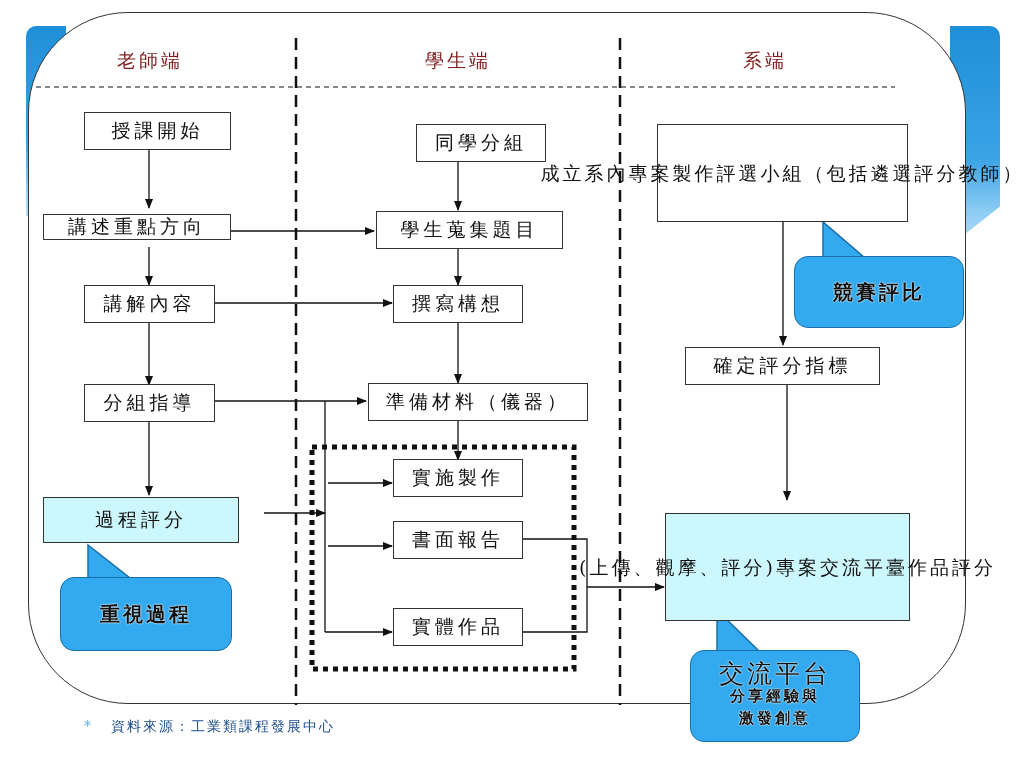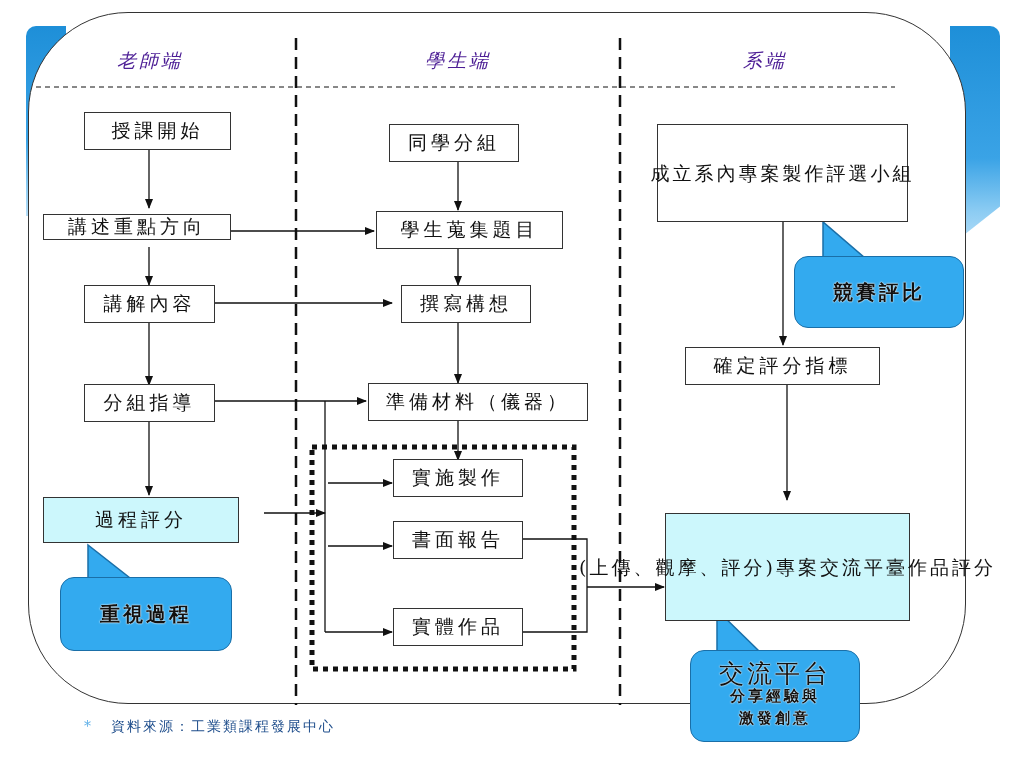--- a/index.html
+++ b/index.html
@@ -2,21 +2,21 @@
 <html><head>
 <meta charset="utf-8">
 <style>
   html,body{margin:0;padding:0;}
   body{width:1024px;height:768px;position:relative;background:#ffffff;overflow:hidden;font-family:"DejaVu Serif","Liberation Serif",serif;}
   .band{position:absolute;background:linear-gradient(180deg,#1e8fd8 0%,#3aa3e6 60%,#8ecdf3 85%,#b6def8 100%);}
   #band-left{left:26px;top:26px;width:40px;height:190px;border-radius:10px 0 0 0;}
   #band-right{left:950px;top:26px;width:50px;height:220px;border-radius:0 10px 0 0;clip-path:polygon(0 0,100% 0,100% 82%,0 100%);}
   #panel{position:absolute;left:28px;top:12px;width:936px;height:690px;border:1.5px solid #333;border-radius:100px;background:#fff;}
   svg#lines{position:absolute;left:0;top:0;}
-  .hdr{position:absolute;font-size:19px;color:#4c1d95;text-align:center;letter-spacing:3px;font-style:italic;}
+  .hdr{position:absolute;font-size:19px;color:#7f1d1d;text-align:center;letter-spacing:3px;}
   .box{position:absolute;border:1.3px solid #333;background:#fff;font-size:19px;color:#111;display:flex;align-items:center;justify-content:center;letter-spacing:4px;box-sizing:border-box;white-space:nowrap;}
   .box.cyan{background:#ccf7fc;}
   .box.multi{flex-direction:row;line-height:29px;letter-spacing:3px;}
   .callout{position:absolute;}
   .callout .body{position:absolute;background:#33aaef;border:1.5px solid #1a6fa8;border-radius:14px;display:flex;flex-direction:column;align-items:center;justify-content:center;color:#111;font-weight:bold;letter-spacing:3px;text-shadow:0 0 1px #fff,0 0 2px #fff;}
   .footnote{position:absolute;left:84px;top:718px;font-size:14px;color:#1f4e8c;letter-spacing:2px;}
   .footnote .star{color:#5fb0e8;margin-right:18px;}
 </style>
 </head>
 <body>
@@ -72,31 +72,32 @@
 <div class="hdr" style="left:100px;top:48px;width:100px;">老師端</div>
 <div class="hdr" style="left:408px;top:48px;width:100px;">學生端</div>
 <div class="hdr" style="left:715px;top:48px;width:100px;">系端</div>
 
 <div class="box" style="left:84px;top:112px;width:147px;height:38px;">授課開始</div>
 <div class="box" style="left:43px;top:214px;width:188px;height:26px;">講述重點方向</div>
 <div class="box" style="left:84px;top:285px;width:131px;height:38px;">講解內容</div>
 <div class="box" style="left:84px;top:384px;width:131px;height:38px;">分組指導</div>
 <div class="box cyan" style="left:43px;top:497px;width:196px;height:46px;text-align:center;">過程評分</div>
 
-<div class="box" style="left:389px;top:124px;width:130px;height:38px;">同學分組</div>
+<div class="box" style="left:416px;top:124px;width:130px;height:38px;">同學分組</div>
 <div class="box" style="left:376px;top:211px;width:187px;height:38px;">學生蒐集題目</div>
-<div class="box" style="left:393px;top:285px;width:130px;height:38px;margin-left:8px;">撰寫構想</div>
+<div class="box" style="left:393px;top:285px;width:130px;height:38px;">撰寫構想</div>
 <div class="box" style="left:368px;top:383px;width:220px;height:38px;">準備材料（儀器）</div>
 <div class="box" style="left:393px;top:459px;width:130px;height:38px;">實施製作</div>
 <div class="box" style="left:393px;top:521px;width:130px;height:38px;">書面報告</div>
 <div class="box" style="left:393px;top:608px;width:130px;height:38px;">實體作品</div>
 
 <div class="box multi" style="left:657px;top:124px;width:251px;height:98px;">
   <span>成立系內</span>
   <span>專案製作評選小組</span>
+  <span>（包括遴選評分教師）</span>
 </div>
 <div class="box" style="left:685px;top:347px;width:195px;height:38px;">確定評分指標</div>
 <div class="box cyan multi" style="left:665px;top:513px;width:245px;height:108px;">
   <span>(上傳、觀摩、評分)</span>
   <span>專案交流平臺</span>
   <span>作品評分</span>
 </div>
 
 <div class="callout">
   <div class="body" style="left:60px;top:577px;width:170px;height:72px;font-size:20px;">

